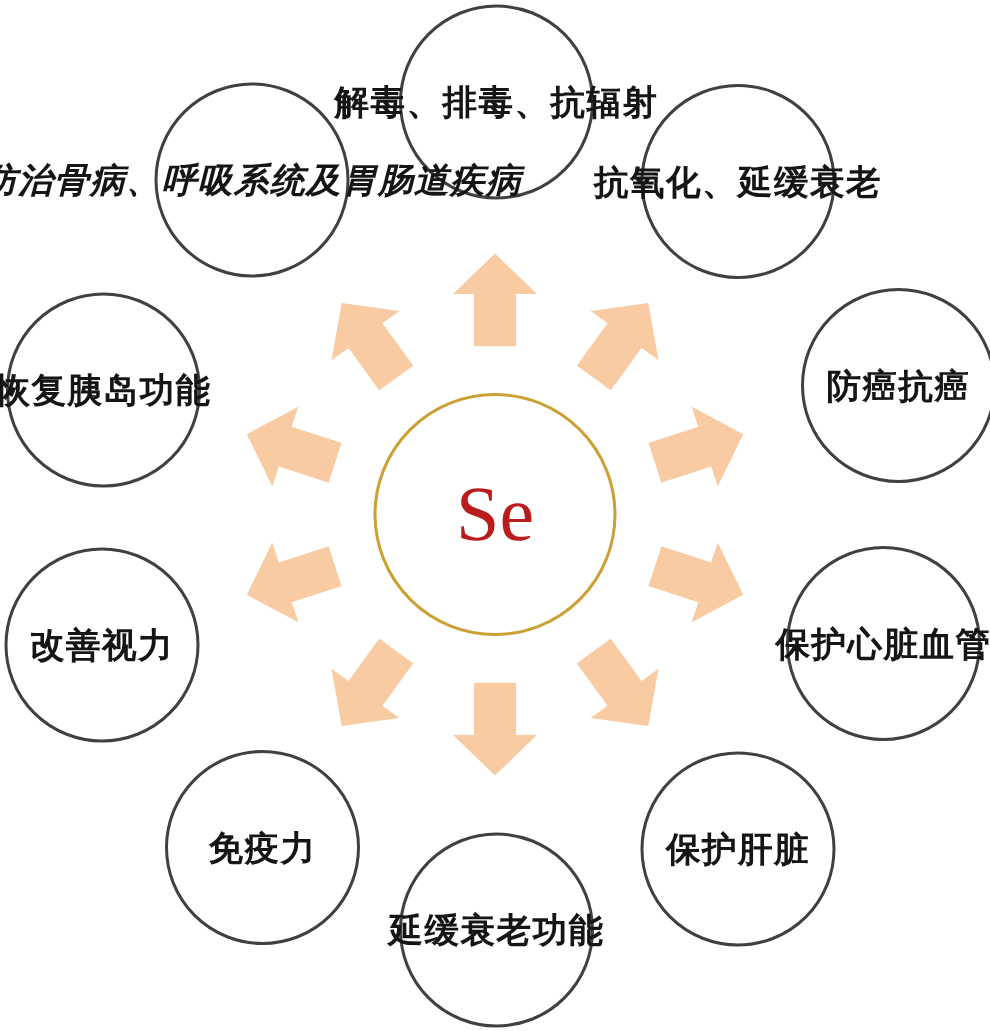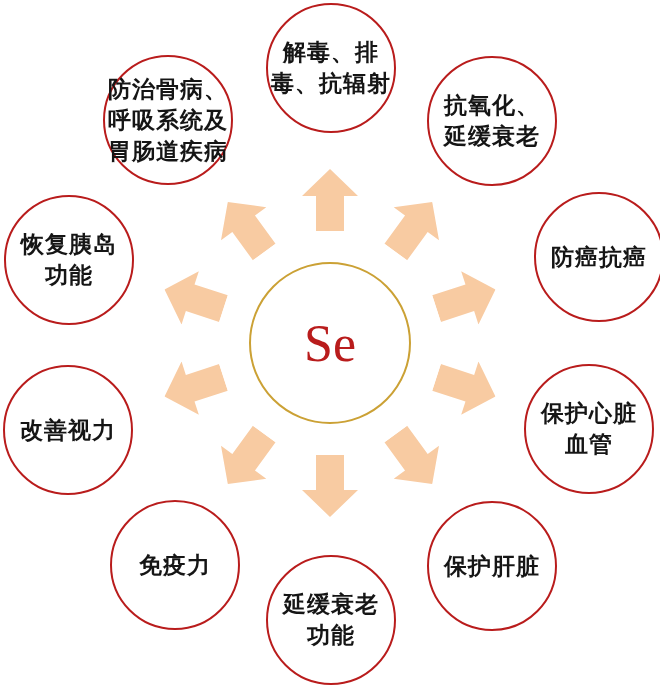--- a/index.html
+++ b/index.html
@@ -12,26 +12,26 @@
     width: 660px;
     height: 687px;
     background: #ffffff;
     overflow: hidden;
     font-family: "Liberation Serif", "DejaVu Serif", serif;
   }
   .node-circle {
     position: absolute;
     width: 130px;
     height: 130px;
-    border: 2px solid #b91c1c;
+    border: 2px solid #404040;
     border-radius: 50%;
     box-sizing: border-box;
     background: #ffffff;
     display: flex;
-    flex-direction: column;
+    flex-direction: row;
     align-items: center;
     justify-content: center;
     text-align: center;
   }
   .node-line {
     font-size: 23px;
     line-height: 31px;
     font-weight: 700;
     color: #151515;
     letter-spacing: 1px;
@@ -152,19 +152,19 @@
       <div class="node-circle" style="left: 110px; top: 500px;">
         <div class="node-line">免疫力</div>
       </div>
       <div class="node-circle" style="left: 3px; top: 365px;">
         <div class="node-line">改善视力</div>
       </div>
       <div class="node-circle" style="left: 4px; top: 195px;">
         <div class="node-line">恢复胰岛</div>
         <div class="node-line">功能</div>
       </div>
-      <div class="node-circle" style="left: 103px; top: 55px;">
+      <div class="node-circle" style="left: 103px; top: 55px; font-style: italic;">
         <div class="node-line">防治骨病、</div>
         <div class="node-line">呼吸系统及</div>
         <div class="node-line">胃肠道疾病</div>
       </div>
     </div>
 </div>
 
 </body></html>

